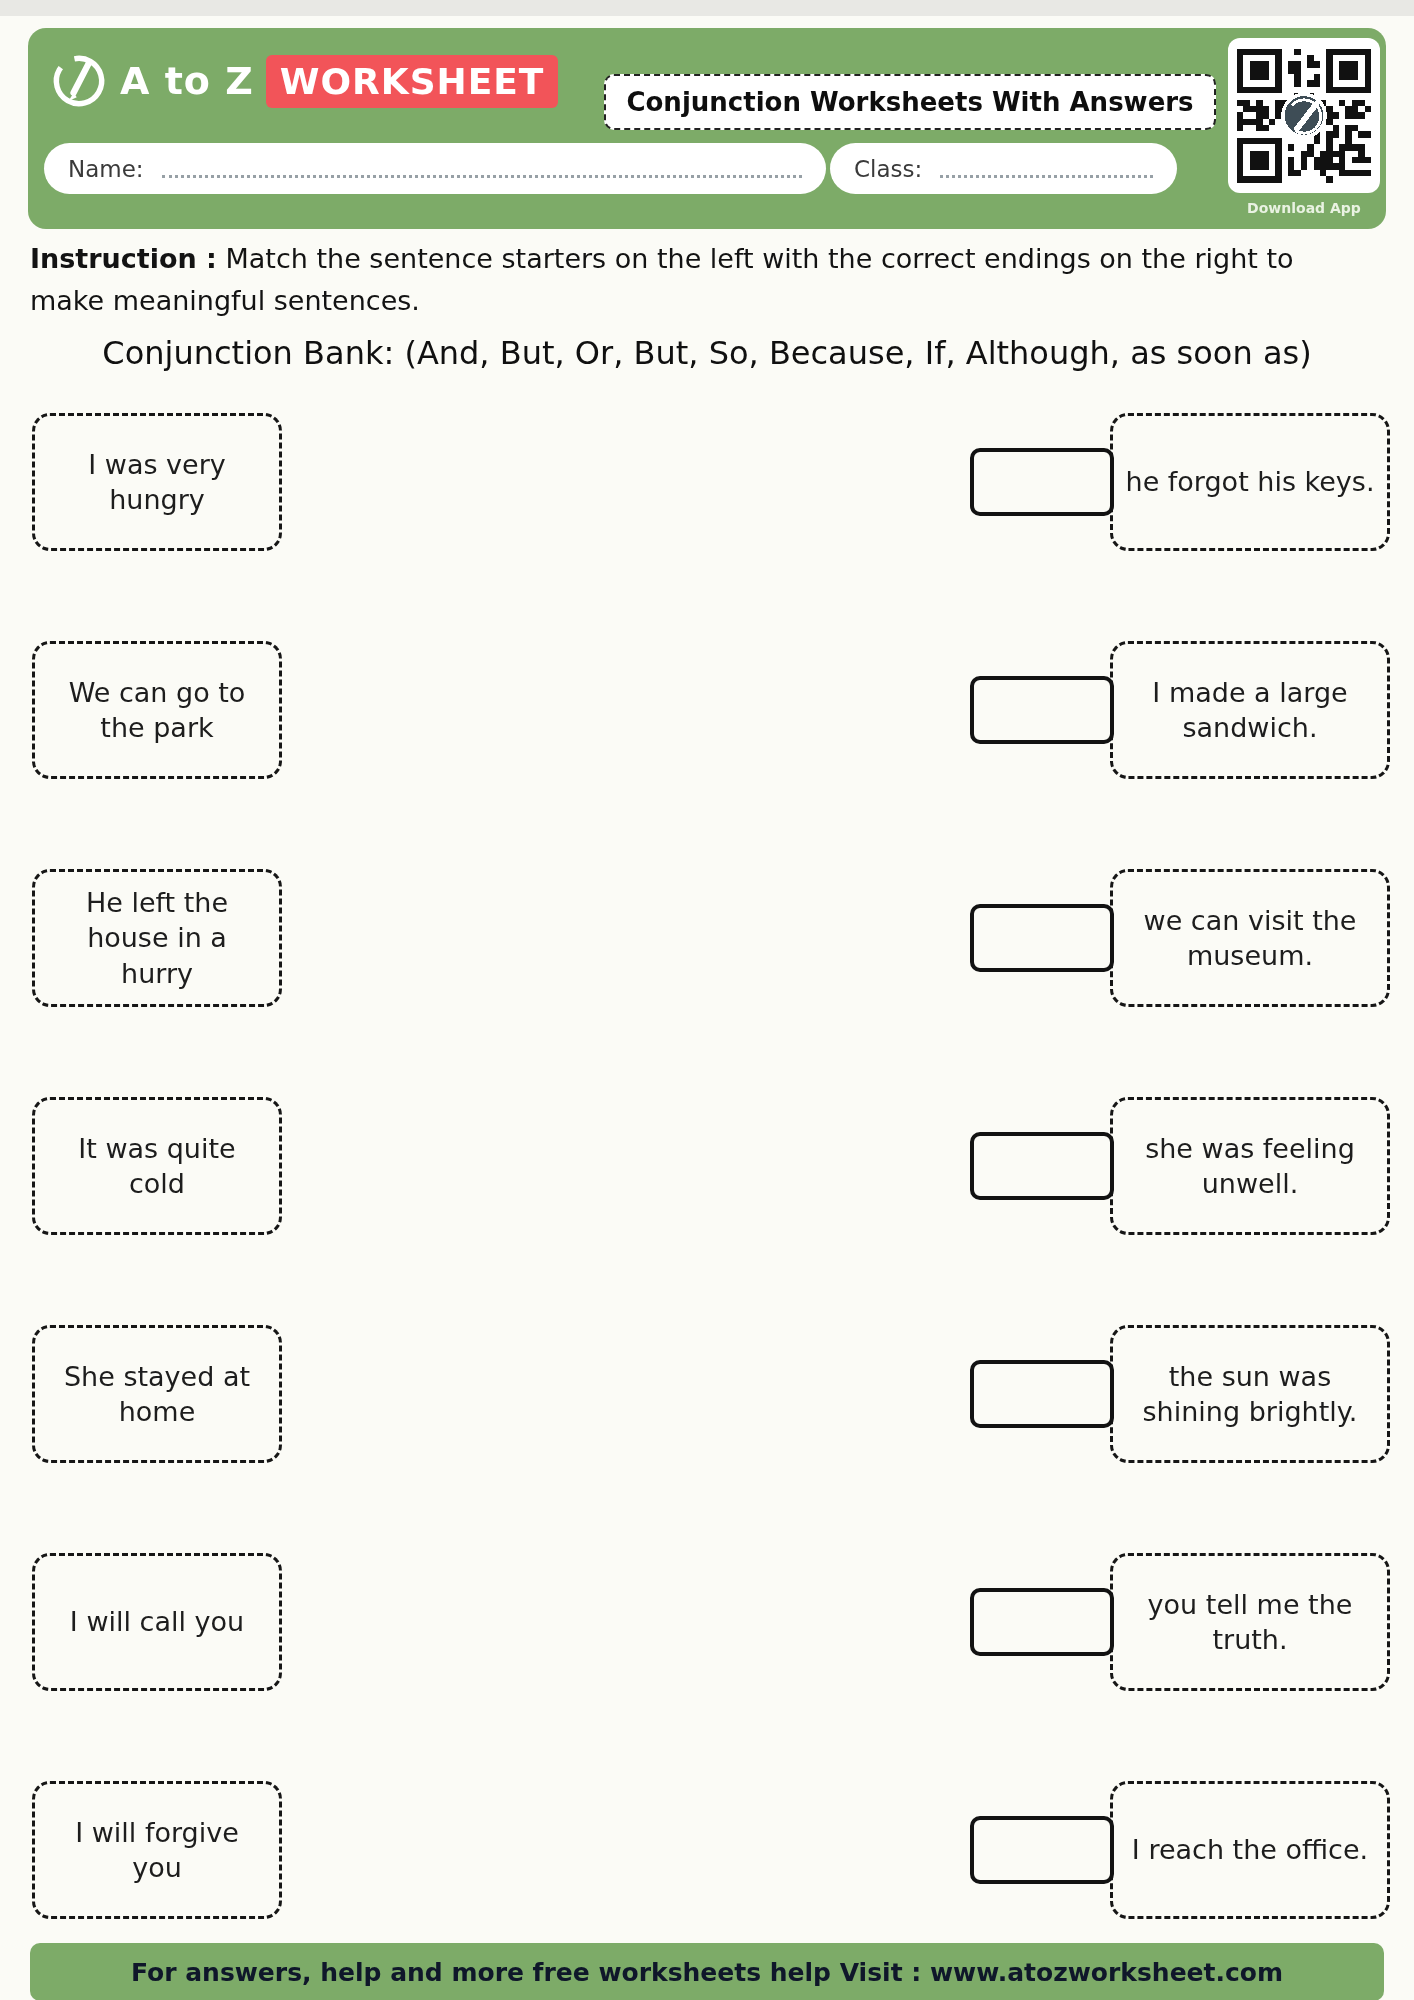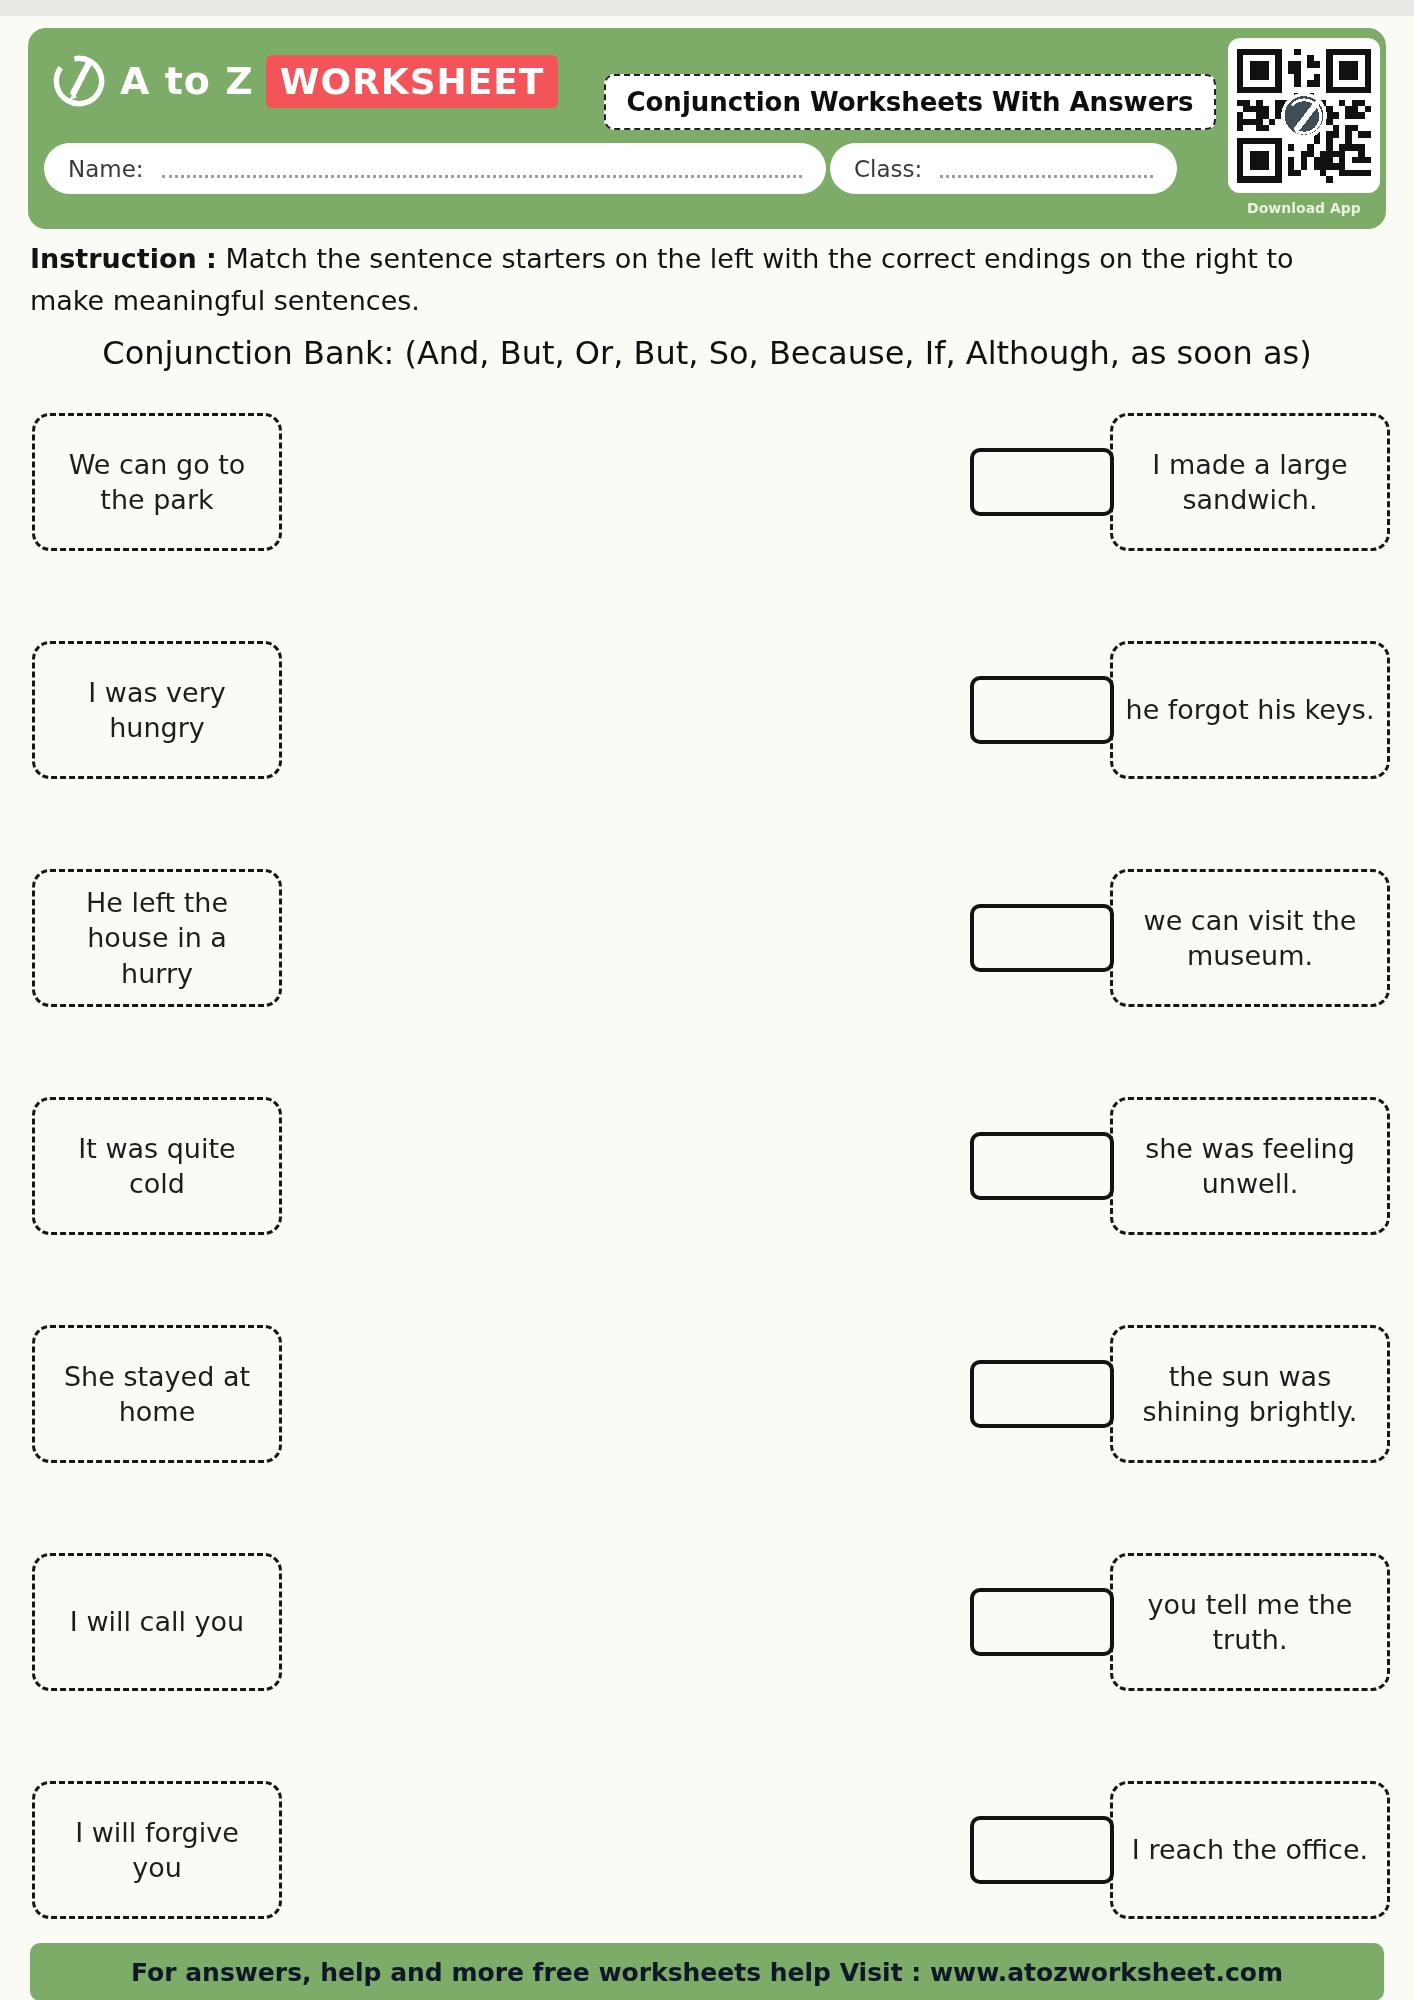--- a/index.html
+++ b/index.html
@@ -209,29 +209,29 @@
     </div>
   </div>
 
   <div class="instruction"><b>Instruction :</b><span> Match the sentence starters on the left with the correct endings on the right to make meaningful sentences.</span></div>
 
   <div class="bank"><span>Conjunction Bank:</span><span> (And, But, Or, But, So, Because, If, Although, as soon as)</span></div>
 
   <div class="rows">
 
     <div class="match-row">
+      <div class="starter-box">I was very hungry</div>
+      <div class="answer-box"></div>
+      <div class="ending-box">he forgot his keys.</div>
+    </div>
+
+    <div class="match-row">
       <div class="starter-box">We can go to the park</div>
       <div class="answer-box"></div>
       <div class="ending-box">I made a large sandwich.</div>
-    </div>
-
-    <div class="match-row">
-      <div class="starter-box">I was very hungry</div>
-      <div class="answer-box"></div>
-      <div class="ending-box">he forgot his keys.</div>
     </div>
 
     <div class="match-row">
       <div class="starter-box">He left the house in a hurry</div>
       <div class="answer-box"></div>
       <div class="ending-box">we can visit the museum.</div>
     </div>
 
     <div class="match-row">
       <div class="starter-box">It was quite cold</div>

